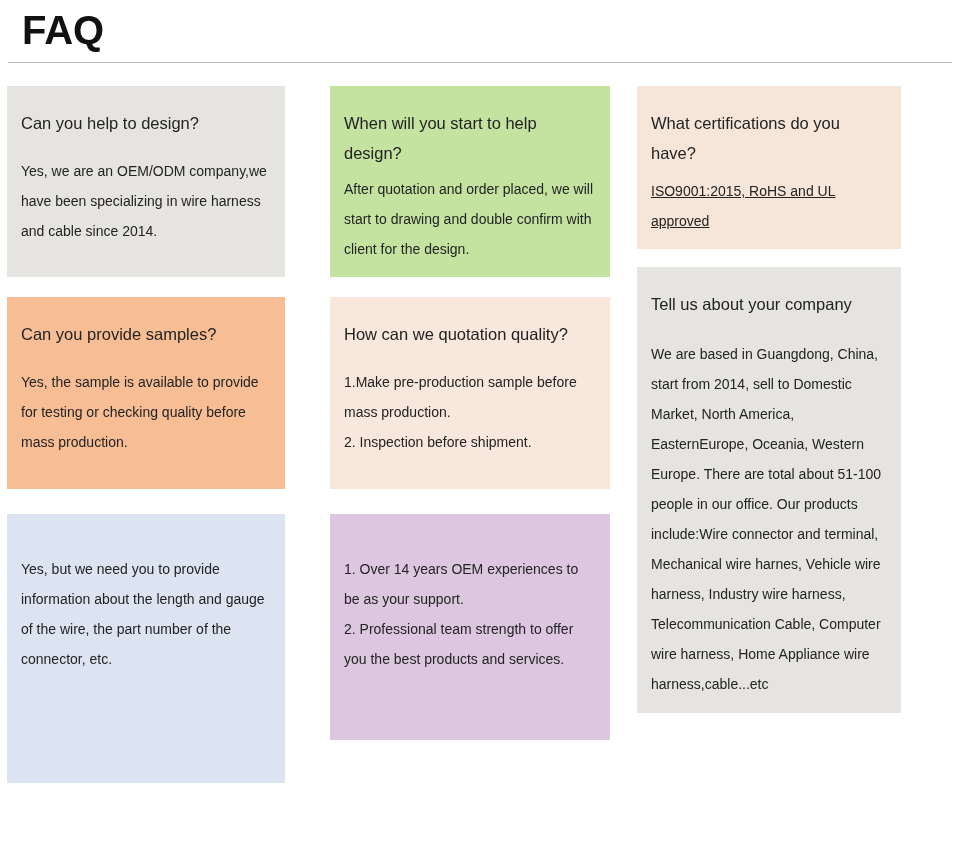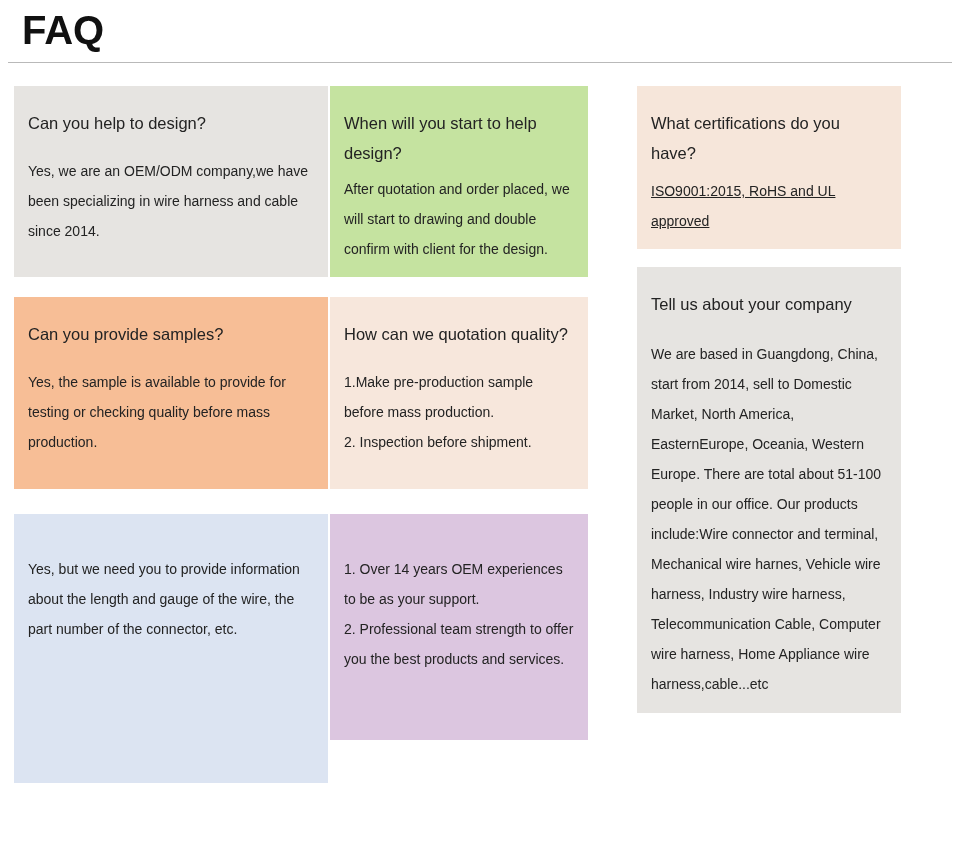--- a/index.html
+++ b/index.html
@@ -57,22 +57,22 @@
     font-size: 14px;
     line-height: 30px;
     color: #232323;
     margin: 0;
     white-space: pre-line;
   }
   .card.gap-lg .a { margin-top: 18px; }
   .card.gap-sm .a { margin-top: 2px; }
 
   
-  .col1 { left: 14px;  width: 314px; }
-  .col2 { left: 330px; width: 258px; }
+  .col1 { left: 7px;  width: 278px; }
+  .col2 { left: 330px; width: 280px; }
   .col3 { left: 637px; width: 264px; }
 
   
   #card-design       { top: 86px;  height: 191px; background: #e6e4e1; }
   #card-start-help   { top: 86px;  height: 191px; background: #c5e3a0; }
   #card-certs        { top: 86px;  height: 163px; background: #f6e6da; }
 
   #card-samples      { top: 297px; height: 192px; background: #f7be96; }
   #card-quality      { top: 297px; height: 192px; background: #f7e7dc; }
   #card-company      { top: 267px; height: 446px; background: #e6e4e1; }

